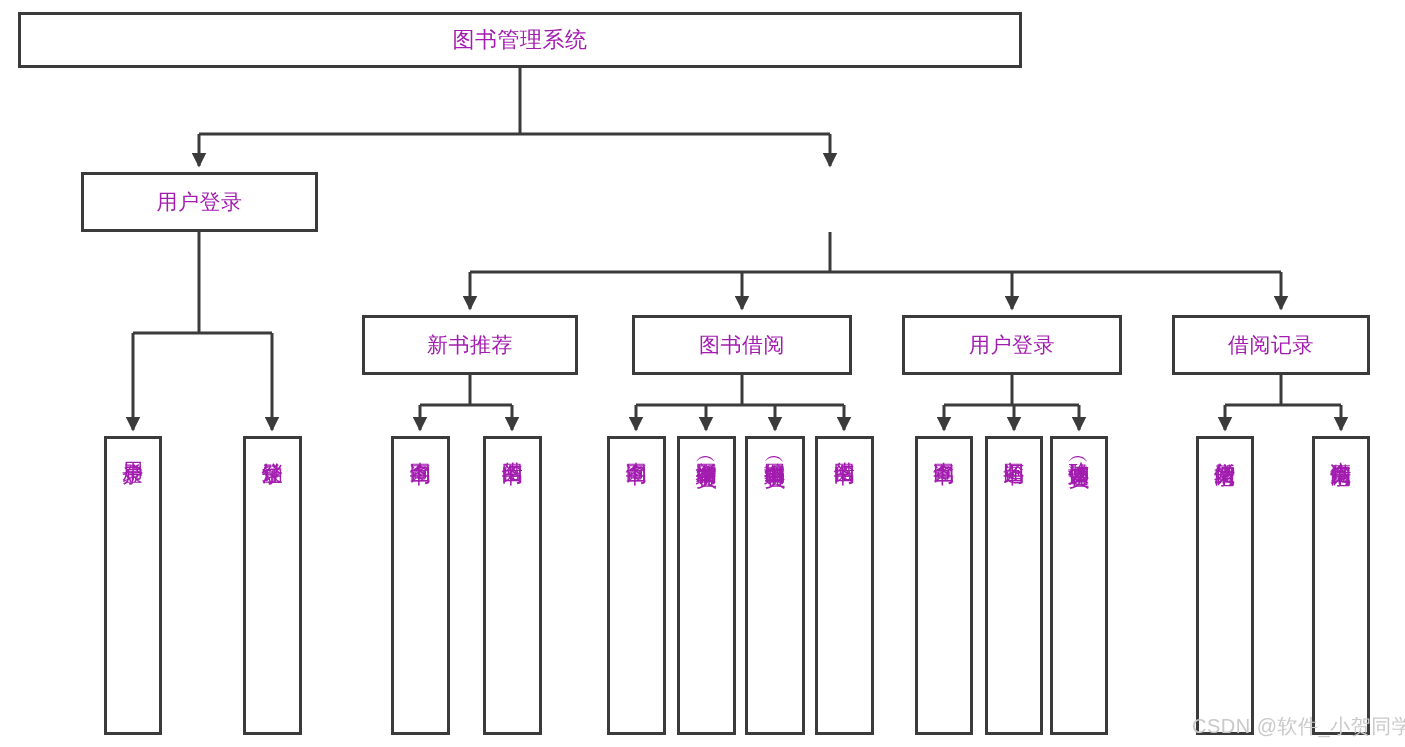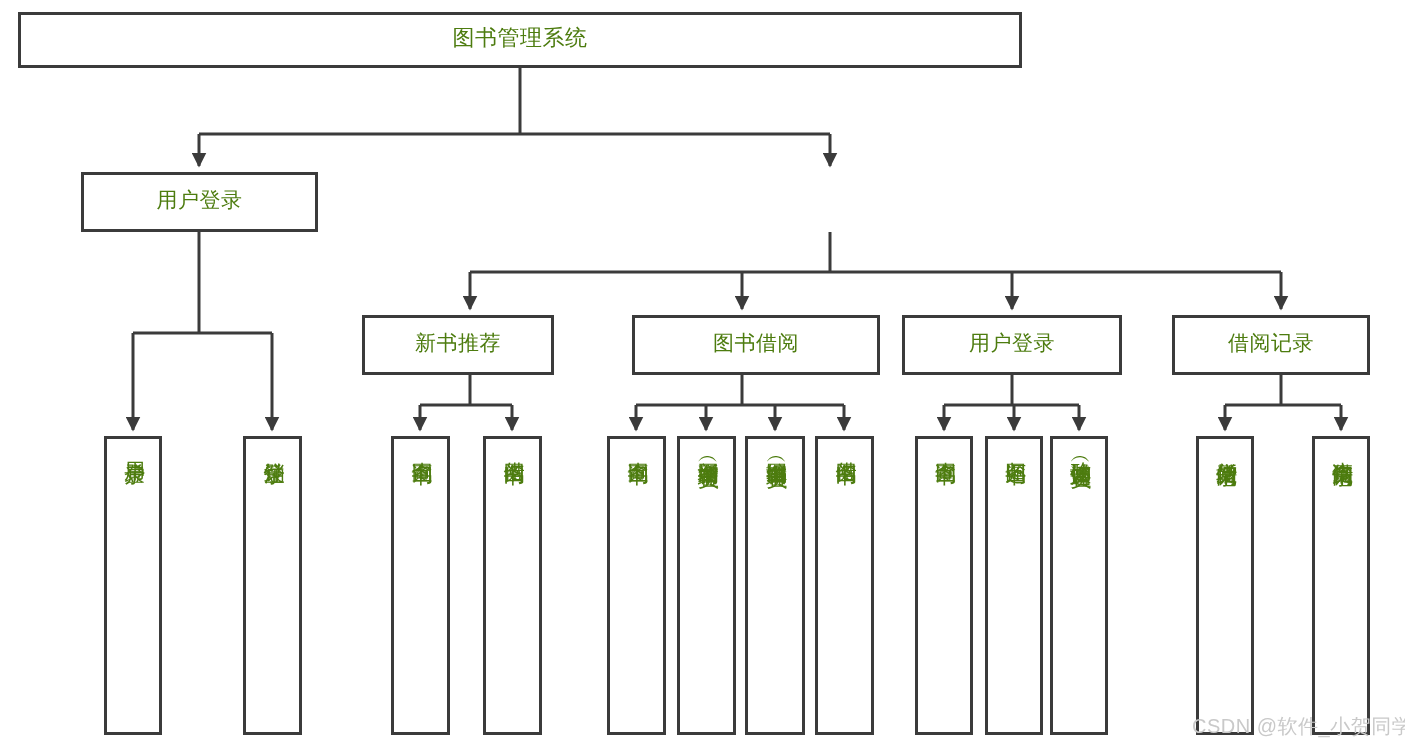--- a/index.html
+++ b/index.html
@@ -28,27 +28,26 @@
     position: absolute;
     box-sizing: border-box;
     background: #ffffff;
     border: 3px solid #3b3b3b;
     display: flex;
     align-items: center;
     justify-content: center;
     z-index: 2;
   }
   .node .label {
-    color: #4d7c0f;
+    color: #a21caf;
     font-size: 21px;
     line-height: 1.18;
     letter-spacing: 0.5px;
     text-align: center;
     white-space: nowrap;
-    font-family: Liberation Mono, monospace;
   }
   .node.vertical .label {
     writing-mode: vertical-rl;
     text-orientation: upright;
     font-size: 21px;
     line-height: 1.22;
     letter-spacing: 1px;
     white-space: normal;
     max-height: 100%;
   }
@@ -123,24 +122,24 @@
   </svg>
 
   <div class="node root" style="left:18px; top:12px; width:1004px; height:56px;">
     <span class="label">图书管理系统</span>
   </div>
 
   <div class="node" style="left:81px; top:172px; width:237px; height:60px;">
     <span class="label">用户登录</span>
   </div>
 
-  <div class="node" style="left:362px; top:315px; width:192px; height:60px;">
+  <div class="node" style="left:362px; top:315px; width:216px; height:60px;">
     <span class="label">新书推荐</span>
   </div>
-  <div class="node" style="left:632px; top:315px; width:248px; height:60px;">
+  <div class="node" style="left:632px; top:315px; width:220px; height:60px;">
     <span class="label">图书借阅</span>
   </div>
   <div class="node" style="left:902px; top:315px; width:220px; height:60px;">
     <span class="label">用户登录</span>
   </div>
   <div class="node" style="left:1172px; top:315px; width:198px; height:60px;">
     <span class="label">借阅记录</span>
   </div>
 
   <div class="node vertical" style="left:104px; top:436px; width:58px; height:299px;">

